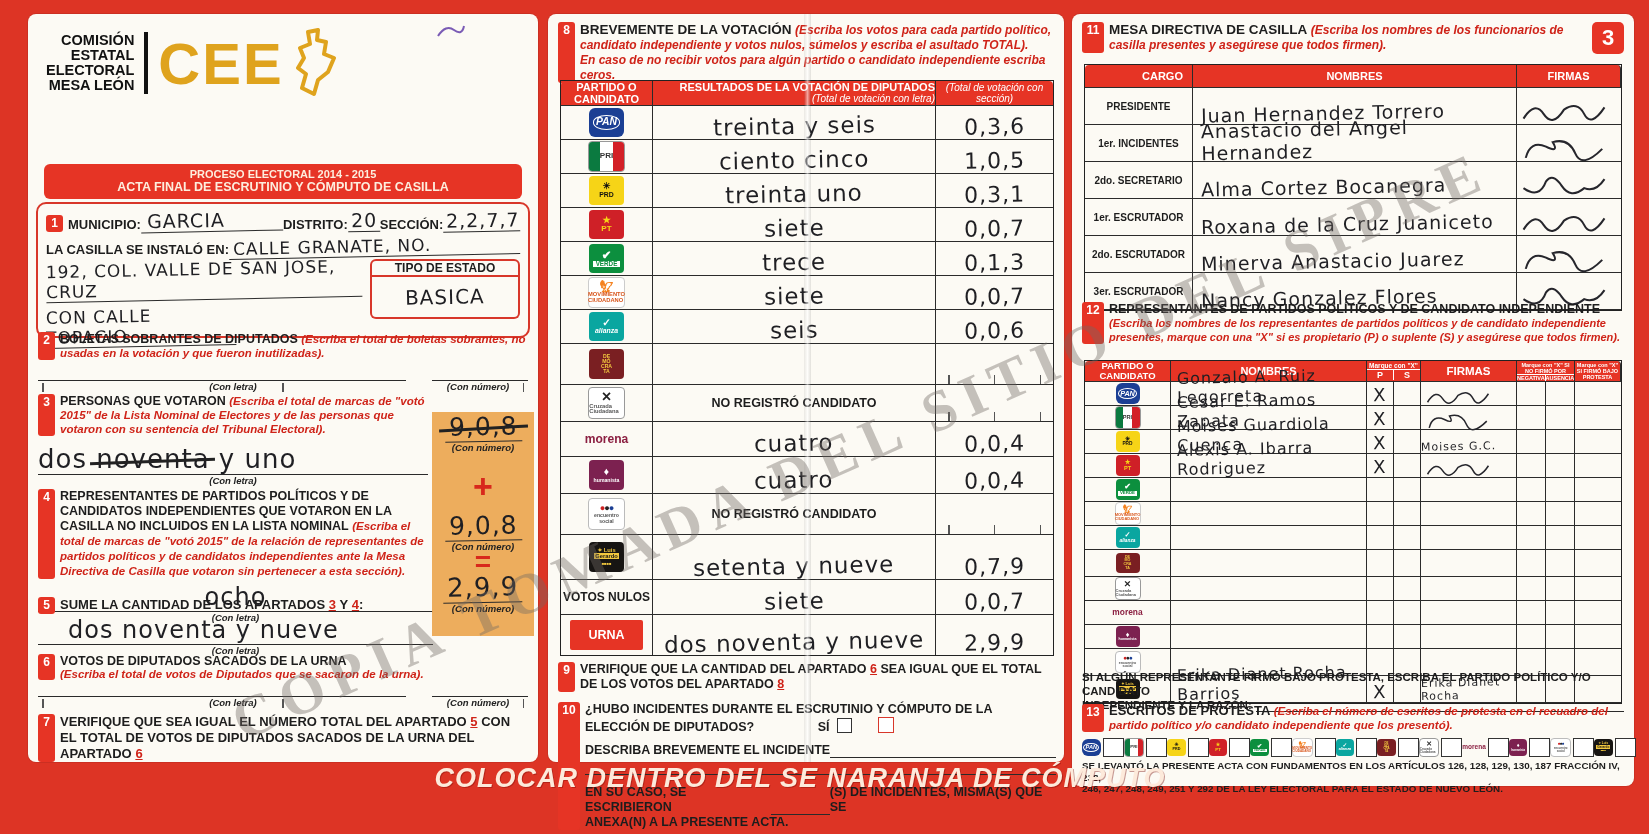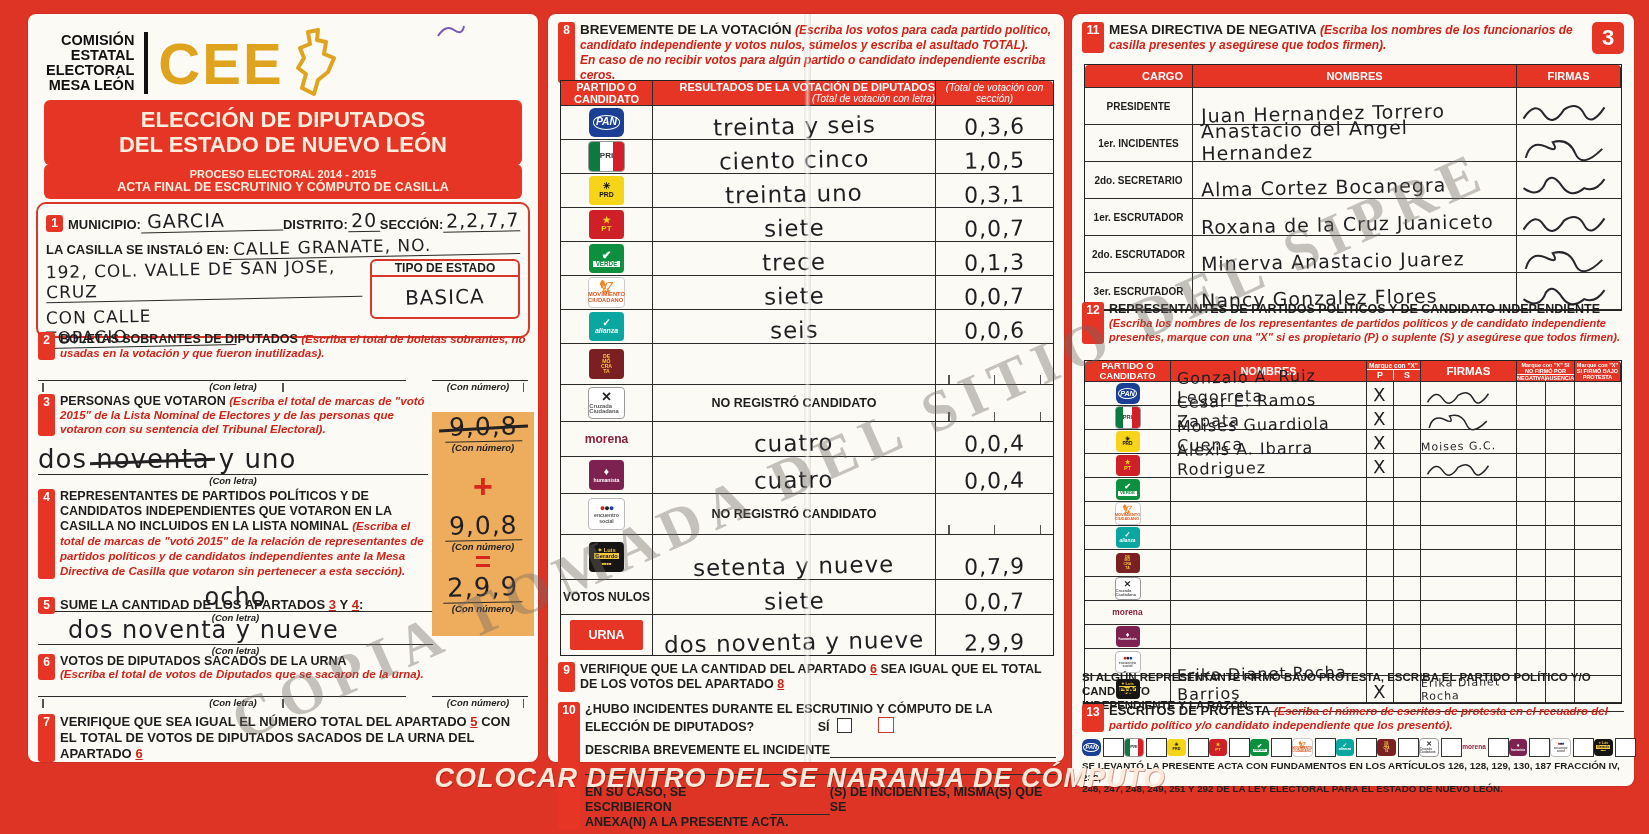--- a/index.html
+++ b/index.html
@@ -69,24 +69,20 @@
       <div style="width:4px;height:62px;background:#111;margin:0 10px;"></div>
       <div style="font-size:58px;font-weight:bold;color:#dfa31d;letter-spacing:2px;font-family:'Liberation Sans',sans-serif;">CEE</div>
       <svg width="52" height="70" viewBox="0 0 52 70" style="margin-left:4px;">
         <path d="M20 4 L30 2 L29 12 L38 14 L36 26 L46 30 L40 44 L30 52 L26 66 L14 60 L18 46 L10 40 L16 30 L12 20 L22 16 Z" fill="none" stroke="#dfa31d" stroke-width="4" stroke-linejoin="round"></path>
       </svg>
       <svg width="30" height="18" viewBox="0 0 30 18" style="position:absolute;left:390px;top:-6px;">
         <path d="M2 14 Q10 2 18 8 T28 4" fill="none" stroke="#7a5bb5" stroke-width="2"></path>
       </svg>
     </div>
 
-    <div class="redband" style="position:absolute;left:8px;right:8px;top:82px;padding:7px 0 8px;">
-      <div style="font-size:22px;font-weight:bold;line-height:25px;">ELECCIÓN DE DIPUTADOS</div>
-      <div style="font-size:22px;font-weight:bold;line-height:25px;">DEL ESTADO DE NUEVO LEÓN</div>
-    </div>
     <div class="redband" style="position:absolute;left:8px;right:8px;top:146px;padding:4px 0 5px;">
       <div style="font-size:11px;font-weight:bold;">PROCESO ELECTORAL  2014 - 2015</div>
       <div style="font-size:12.5px;font-weight:bold;">ACTA FINAL DE ESCRUTINIO Y CÓMPUTO DE CASILLA</div>
     </div>
 
     <div style="position:absolute;left:8px;right:8px;top:188px;height:122px;border:2.5px solid #d8372a;border-radius:10px;padding:5px 8px;font-size:13px;">
       <div style="display:flex;align-items:flex-end;">
         <span class="numbadge">1</span>
         <span class="bold">MUNICIPIO:</span>
         <span class="hand baseline" style="font-size:19px;min-width:130px;padding:0 6px;">GARCIA</span>
@@ -518,21 +514,21 @@
       </div>
     </div>
   </div>
 
   <div class="panel" id="rightPanel" style="left:1072px;top:14px;width:562px;height:772px;">
     <div style="position:absolute;right:10px;top:8px;width:32px;height:32px;background:#e63425;border-radius:5px;color:#fff;font-size:22px;font-weight:bold;display:flex;align-items:center;justify-content:center;">3</div>
 
     <div style="position:absolute;left:10px;right:50px;top:8px;font-size:12.5px;display:flex;">
       <span class="numbadge" style="flex:0 0 22px;width:22px;">11</span>
       <div style="line-height:15px;">
-        <span class="bold" style="font-size:13.5px;">MESA DIRECTIVA DE NEGATIVA</span>
+        <span class="bold" style="font-size:13.5px;">MESA DIRECTIVA DE CASILLA</span>
         <span class="note" style="font-size:12px;">(Escriba los nombres de los funcionarios de casilla presentes y asegúrese que todos firmen).</span>
       </div>
     </div>
     <div class="m-table" style="left:12px;right:12px;top:50px;">
       <div class="m-row" style="grid-template-columns:108px 1fr 104px;">
         <div class="m-cell m-head" style="font-size:11px;height:22px;border-radius:4px 0 0 0;padding-left:48px;">
             <span>CARGO</span>
           </div>
         <div class="m-cell m-head" style="font-size:11px;">
             <span>NOMBRES</span>

